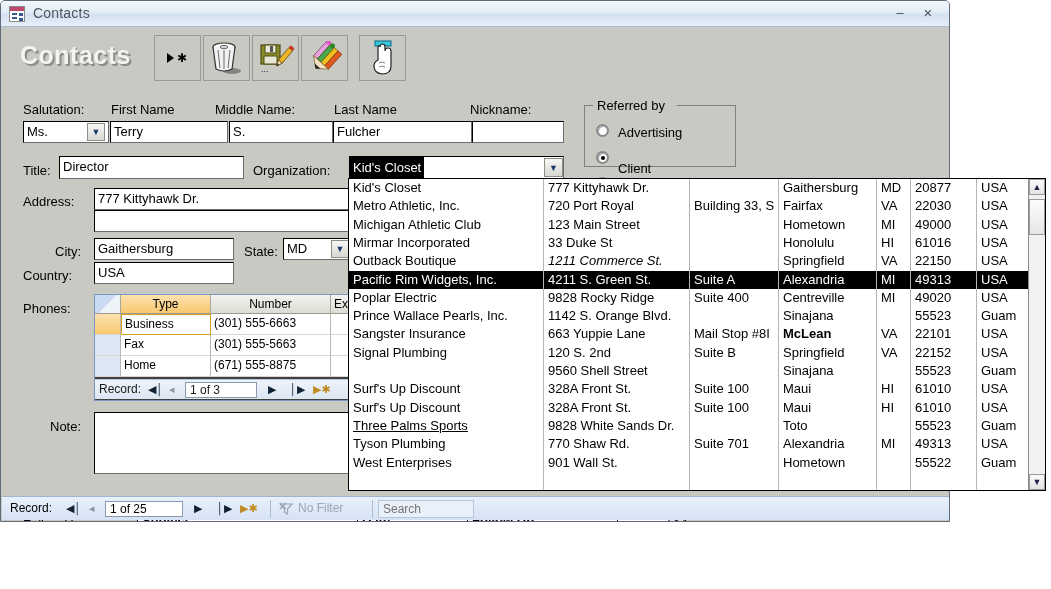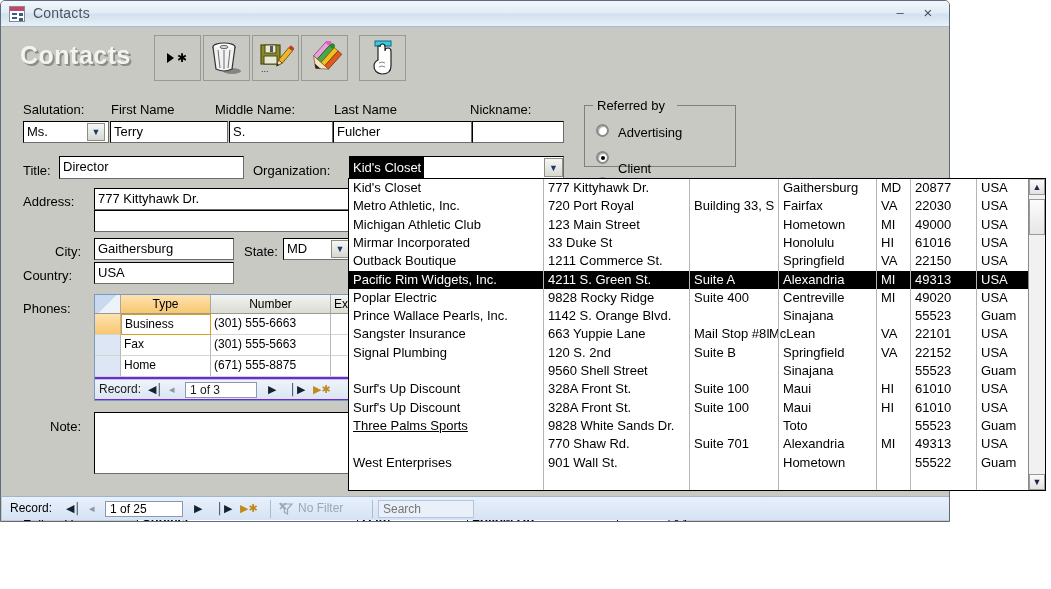--- a/index.html
+++ b/index.html
@@ -96,21 +96,21 @@
   .radio {
     position: absolute; width: 13px; height: 13px; border-radius: 50%;
     background: #fff; border: 2px solid #8a8a8a; box-sizing: border-box;
     box-shadow: inset 1px 1px 1px rgba(0,0,0,.35);
   }
   .radio .dot { position:absolute; left:2.5px; top:2.5px; width:4px; height:4px;
     border-radius:50%; background:#000; }
 
   
   .sub {
-    position: absolute; border: 1px solid #7a99c0; background: #6d28d9;
+    position: absolute; border: 1px solid #7a99c0; background: #404040;
     box-sizing: border-box;
   }
   .ds-head {
     position:absolute; left:0; top:0; height:19px; width:100%;
     background: linear-gradient(to bottom,#f0f0ee,#ddddd6);
     box-sizing:border-box;
   }
   .ds-cell {
     position:absolute; font-size:12px; color:#000; box-sizing:border-box;
     border-right:1px solid #b8b8b0; border-bottom:1px solid #d6d6ce;
@@ -468,21 +468,21 @@
           <div class="dd-cell" style="left: 0px; width: 194px;">Mirmar Incorporated</div>
           <div class="dd-cell" style="left: 195px; width: 145px;">33 Duke St</div>
           <div class="dd-cell" style="left: 341px; width: 88px;"></div>
           <div class="dd-cell" style="left: 430px; width: 97px;">Honolulu</div>
           <div class="dd-cell" style="left: 528px; width: 33px;">HI</div>
           <div class="dd-cell" style="left: 562px; width: 65px;">61016</div>
           <div class="dd-cell" style="left: 628px; width: 53px;">USA</div>
         </div>
         <div class="dd-row" style="top: 73.2px;">
           <div class="dd-cell" style="left: 0px; width: 194px;">Outback Boutique</div>
-          <div class="dd-cell" style="left: 195px; width: 145px;">1211 Commerce St.</div>
+          <div class="dd-cell" style="left: 195px; width: 145px; font-style: italic;">1211 Commerce St.</div>
           <div class="dd-cell" style="left: 341px; width: 88px;"></div>
           <div class="dd-cell" style="left: 430px; width: 97px;">Springfield</div>
           <div class="dd-cell" style="left: 528px; width: 33px;">VA</div>
           <div class="dd-cell" style="left: 562px; width: 65px;">22150</div>
           <div class="dd-cell" style="left: 628px; width: 53px;">USA</div>
         </div>
         <div class="dd-row sel" style="top: 91.5px;">
           <div class="dd-cell" style="left: 0px; width: 194px;">Pacific Rim Widgets, Inc.</div>
           <div class="dd-cell" style="left: 195px; width: 145px;">4211 S. Green St.</div>
           <div class="dd-cell" style="left: 341px; width: 88px;">Suite A</div>
@@ -506,21 +506,21 @@
           <div class="dd-cell" style="left: 341px; width: 88px;"></div>
           <div class="dd-cell" style="left: 430px; width: 97px;">Sinajana</div>
           <div class="dd-cell" style="left: 528px; width: 33px;"></div>
           <div class="dd-cell" style="left: 562px; width: 65px;">55523</div>
           <div class="dd-cell" style="left: 628px; width: 53px;">Guam</div>
         </div>
         <div class="dd-row" style="top: 146.4px;">
           <div class="dd-cell" style="left: 0px; width: 194px;">Sangster Insurance</div>
           <div class="dd-cell" style="left: 195px; width: 145px;">663 Yuppie Lane</div>
           <div class="dd-cell" style="left: 341px; width: 88px;">Mail Stop #8I</div>
-          <div class="dd-cell" style="left: 416px; width: 97px;">McLean</div>
+          <div class="dd-cell" style="left: 430px; width: 97px; font-weight: bold;">McLean</div>
           <div class="dd-cell" style="left: 528px; width: 33px;">VA</div>
           <div class="dd-cell" style="left: 562px; width: 65px;">22101</div>
           <div class="dd-cell" style="left: 628px; width: 53px;">USA</div>
         </div>
         <div class="dd-row" style="top: 164.7px;">
           <div class="dd-cell" style="left: 0px; width: 194px;">Signal Plumbing</div>
           <div class="dd-cell" style="left: 195px; width: 145px;">120 S. 2nd</div>
           <div class="dd-cell" style="left: 341px; width: 88px;">Suite B</div>
           <div class="dd-cell" style="left: 430px; width: 97px;">Springfield</div>
           <div class="dd-cell" style="left: 528px; width: 33px;">VA</div>
@@ -556,20 +556,21 @@
         <div class="dd-row" style="top: 237.9px;">
           <div class="dd-cell" style="left: 0px; width: 194px; text-decoration: underline;">Three Palms Sports</div>
           <div class="dd-cell" style="left: 195px; width: 145px;">9828 White Sands Dr.</div>
           <div class="dd-cell" style="left: 341px; width: 88px;"></div>
           <div class="dd-cell" style="left: 430px; width: 97px;">Toto</div>
           <div class="dd-cell" style="left: 528px; width: 33px;"></div>
           <div class="dd-cell" style="left: 562px; width: 65px;">55523</div>
           <div class="dd-cell" style="left: 628px; width: 53px;">Guam</div>
         </div>
         <div class="dd-row" style="top: 256.2px;">
+          <div class="dd-cell" style="left: 0px; width: 194px;">Tyson Plumbing</div>
           <div class="dd-cell" style="left: 195px; width: 145px;">770 Shaw Rd.</div>
           <div class="dd-cell" style="left: 341px; width: 88px;">Suite 701</div>
           <div class="dd-cell" style="left: 430px; width: 97px;">Alexandria</div>
           <div class="dd-cell" style="left: 528px; width: 33px;">MI</div>
           <div class="dd-cell" style="left: 562px; width: 65px;">49313</div>
           <div class="dd-cell" style="left: 628px; width: 53px;">USA</div>
         </div>
         <div class="dd-row" style="top: 274.5px;">
           <div class="dd-cell" style="left: 0px; width: 194px;">West Enterprises</div>
           <div class="dd-cell" style="left: 195px; width: 145px;">901 Wall St.</div>

